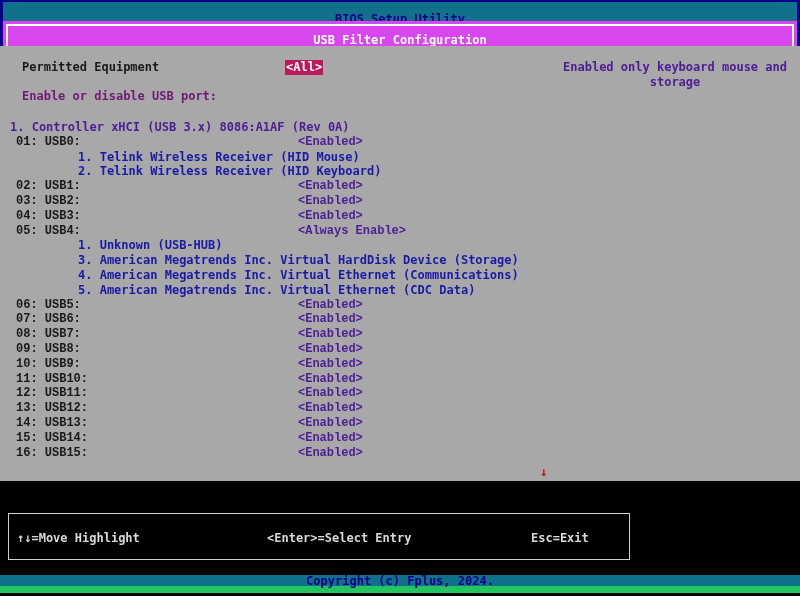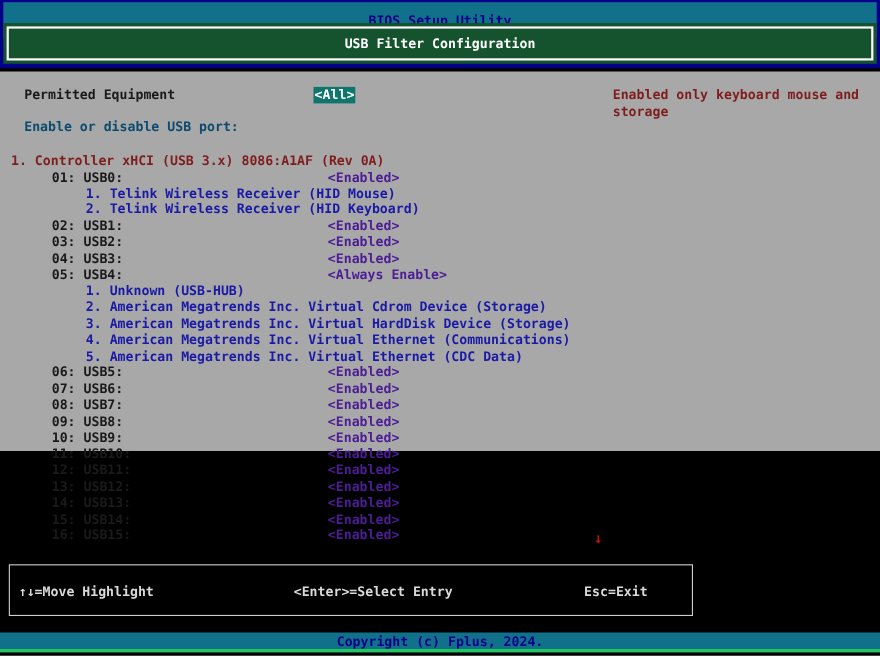--- a/index.html
+++ b/index.html
@@ -17,47 +17,47 @@
   
   .header { position:absolute; top:0; left:0; width:800px; height:62px; background:#00008b; }
   .app-title-bar {
     position:absolute; top:2px; left:3px; right:3px; height:33px;
     background:#11708a;
     display:flex; align-items:center; justify-content:center;
     color:#00008b;
   }
   .page-title-bar {
     position:absolute; top:21px; left:3px; right:3px; height:37px;
-    background:#14532d;
+    background:#d946ef;
   }
   .page-title-border {
     position:absolute; top:3px; left:3px; right:3px; bottom:3px;
     border:2px solid #ffffff;
     display:flex; align-items:center; justify-content:center;
     color:#ffffff;
   }
 
   
-  .main { position:absolute; top:65px; left:0; width:800px; height:345px; background:#a8a8a8; color:#1a1a1a; }
+  .main { position:absolute; top:46px; left:0; width:800px; height:435px; background:#a8a8a8; color:#1a1a1a; }
   .perm-row { position:absolute; top:14px; left:22px; height:15px; line-height:15px; }
   .perm-value {
     position:absolute; top:14px; left:285px; height:15px; line-height:15px;
-    background:#0f766e; color:#fff; padding:0 1px;
+    background:#be185d; color:#fff; padding:0 1px;
   }
   .help-text {
     position:absolute; top:14px; left:557px; width:236px;
-    color:#7f1d1d; line-height:15px;
+    color:#4c1d95; line-height:15px;text-align:center;
   }
-  .section-label { position:absolute; top:43px; left:22px; color:#0c4a6e; height:15px; line-height:15px;text-align:right; }
+  .section-label { position:absolute; top:43px; left:22px; color:#701a75; height:15px; line-height:15px;text-align:right; }
 
   .rows { position:absolute; top:74px; left:0; width:800px; }
   .row { position:relative; height:14.8px; line-height:14.8px; white-space:pre; }
   .row .lbl { display:inline-block; }
-  .row.group  { padding-left:10px; color:#7f1d1d; }
-  .row.port   { padding-left:47px; color:#1a1a1a; }
+  .row.group  { padding-left:10px; color:#4c1d95; }
+  .row.port   { padding-left:16px; color:#1a1a1a;font-family:Liberation Mono, monospace; }
   .row.device { padding-left:78px; color:#1a1aa6; }
   .row .val { position:absolute; left:298px; top:0; color:#4c1d95; }
 
   .scroll-down {
     position:absolute; top:419px; left:540px;
     color:#c41400; font-size:13px; line-height:13px;
   }
 
   
   .keybar { position:absolute; top:497px; left:0; width:638px; height:78px; background:#000; }
@@ -67,21 +67,21 @@
     color:#d9d9d9;
   }
   .hint { position:absolute; top:17px; height:14px; line-height:14px; }
   .hint-move   { left:8px; }
   .hint-select { left:258px; }
   .hint-exit   { left:522px; }
 
   
   .footer {
     position:absolute; top:575px; left:0; width:800px; height:18px;
-    background:#11708a; border-bottom:3px solid #22c55e;
+    background:#11708a; border-bottom:7px solid #22c55e;
     display:flex; align-items:center; justify-content:center;
     color:#00008b;
   }
 </style>
 </head>
 <body>
 
 <div class="header">
   <div class="app-title-bar">
     <span>BIOS Setup Utility</span>
@@ -102,21 +102,20 @@
   <div class="rows" id="rows">
       <div class="row group"><span class="lbl">1. Controller xHCI (USB 3.x) 8086:A1AF (Rev 0A)</span></div>
       <div class="row port"><span class="lbl">01: USB0:</span><span class="val">&lt;Enabled&gt;</span></div>
       <div class="row device"><span class="lbl">1. Telink Wireless Receiver (HID Mouse)</span></div>
       <div class="row device"><span class="lbl">2. Telink Wireless Receiver (HID Keyboard)</span></div>
       <div class="row port"><span class="lbl">02: USB1:</span><span class="val">&lt;Enabled&gt;</span></div>
       <div class="row port"><span class="lbl">03: USB2:</span><span class="val">&lt;Enabled&gt;</span></div>
       <div class="row port"><span class="lbl">04: USB3:</span><span class="val">&lt;Enabled&gt;</span></div>
       <div class="row port"><span class="lbl">05: USB4:</span><span class="val">&lt;Always Enable&gt;</span></div>
       <div class="row device"><span class="lbl">1. Unknown (USB-HUB)</span></div>
-      <div class="row device"><span class="lbl">2. American Megatrends Inc. Virtual Cdrom Device (Storage)</span></div>
       <div class="row device"><span class="lbl">3. American Megatrends Inc. Virtual HardDisk Device (Storage)</span></div>
       <div class="row device"><span class="lbl">4. American Megatrends Inc. Virtual Ethernet (Communications)</span></div>
       <div class="row device"><span class="lbl">5. American Megatrends Inc. Virtual Ethernet (CDC Data)</span></div>
       <div class="row port"><span class="lbl">06: USB5:</span><span class="val">&lt;Enabled&gt;</span></div>
       <div class="row port"><span class="lbl">07: USB6:</span><span class="val">&lt;Enabled&gt;</span></div>
       <div class="row port"><span class="lbl">08: USB7:</span><span class="val">&lt;Enabled&gt;</span></div>
       <div class="row port"><span class="lbl">09: USB8:</span><span class="val">&lt;Enabled&gt;</span></div>
       <div class="row port"><span class="lbl">10: USB9:</span><span class="val">&lt;Enabled&gt;</span></div>
       <div class="row port"><span class="lbl">11: USB10:</span><span class="val">&lt;Enabled&gt;</span></div>
       <div class="row port"><span class="lbl">12: USB11:</span><span class="val">&lt;Enabled&gt;</span></div>

